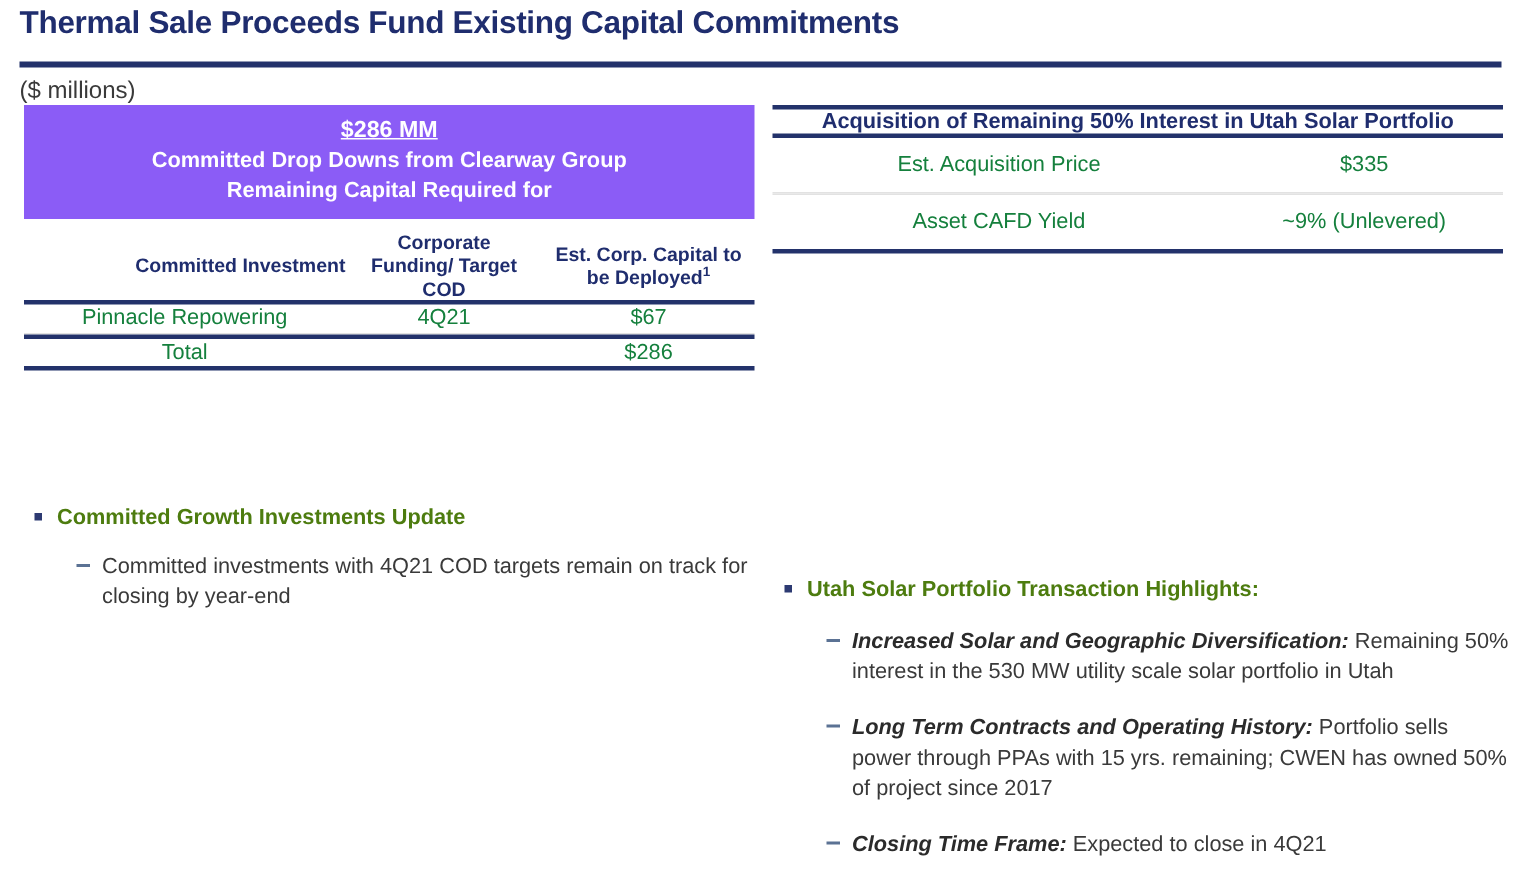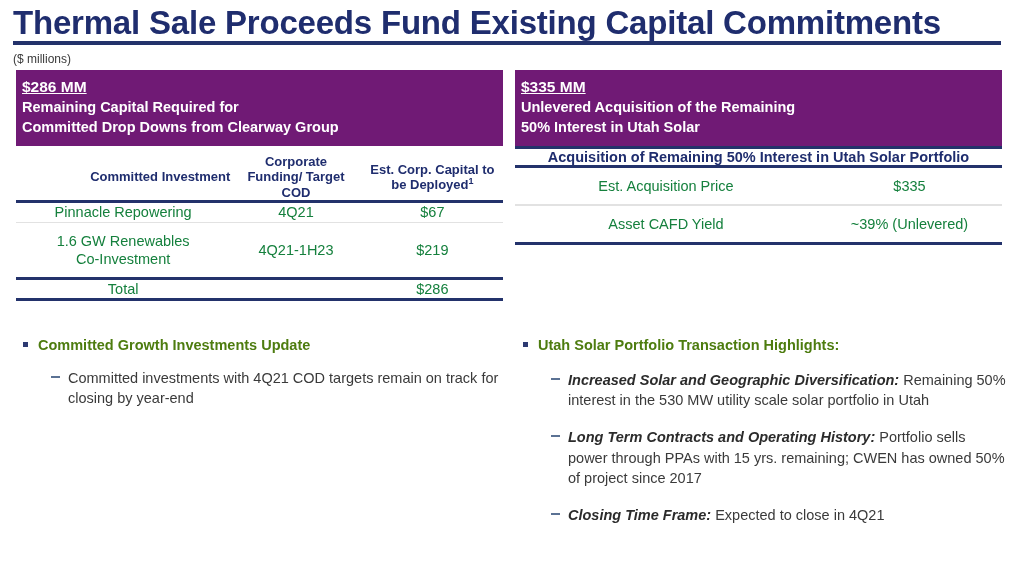--- a/index.html
+++ b/index.html
@@ -20,54 +20,54 @@
     width: 1014px;
     height: 585px;
     box-sizing: border-box;
   }
 
   
   .slide-title {
     position: absolute;
     left: 13px;
     top: 4px;
-    font-size: 33px;
+    font-size: 21px;
     font-weight: bold;
     color: #1F2D6E;
     letter-spacing: -0.2px;
     white-space: nowrap;
   }
   .title-rule {
     position: absolute;
     left: 13px;
     top: 41px;
     width: 988px;
     height: 4px;
     background: #23326B;
   }
   .units-label {
     position: absolute;
     left: 13px;
     top: 52px;
-    font-size: 12px;
+    font-size: 16px;
     color: #3a3a3a;
   }
 
   
   .panel {
     position: absolute;
     top: 70px;
   }
   .panel-left  { left: 16px;  width: 487px; }
   .panel-right { left: 515px; width: 487px; }
 
   .blue-box {
-    background: #701a75;
+    background: #8b5cf6;
     color: #ffffff;
-    text-align: left;
+    text-align: center;
     padding: 7px 6px 9px 6px;
     box-sizing: border-box;
     font-weight: bold;
     font-size: 14.5px;
     line-height: 1.32;
   }
   .blue-box .amount {
     display: block;
     text-decoration: underline;
     font-size: 15.5px;
@@ -153,38 +153,38 @@
   .bullet-l2 .dash {
     position: absolute;
     left: 35px;
     top: 8px;
     width: 9px;
     height: 2px;
     background: #5b7294;
   }
   .bullet-l2 b { color: #2b2b2b; font-weight: bold; font-style: italic; }
   .bullets-right .bullet-l2 { margin-bottom: 16px; }
-  .bullets-right .bullet-l1 { margin-bottom: 15px; }
+  .bullets-right .bullet-l1 { margin-bottom: 15px; margin-top: 48px; }
   sup { font-size: 9px; vertical-align: super; line-height: 0; }
 </style>
 </head>
 <body>
 
 <div class="slide">
 
   <div class="slide-title">Thermal Sale Proceeds Fund Existing Capital Commitments</div>
   <div class="title-rule"></div>
   <div class="units-label">($ millions)</div>
 
   <div class="panel panel-left">
 
     <div class="blue-box">
       <span class="amount">$286 MM</span>
+      <span class="sub-line">Committed Drop Downs from Clearway Group</span>
       <span class="sub-line">Remaining Capital Required for</span>
-      <span class="sub-line">Committed Drop Downs from Clearway Group</span>
     </div>
 
     <table class="tbl">
       <colgroup>
         <col style="width:44%">
         <col style="width:27%">
         <col style="width:29%">
       </colgroup>
       <tbody>
         <tr class="spacer-row">
@@ -215,28 +215,20 @@
           <td class="data-cell">4Q21</td>
           <td class="data-cell">$67</td>
         </tr>
         <tr>
             <td colspan="3">
               <div class="rule-gray"></div>
             </td>
           </tr>
 
         <tr>
-          <td class="data-cell tall">
-            <div>1.6 GW Renewables</div>
-            <div>Co-Investment</div>
-          </td>
-          <td class="data-cell tall">4Q21-1H23</td>
-          <td class="data-cell tall">$219</td>
-        </tr>
-        <tr>
             <td colspan="3">
               <div class="rule-navy"></div>
             </td>
           </tr>
 
         <tr>
           <td class="data-cell">Total</td>
           <td class="data-cell"></td>
           <td class="data-cell">$286</td>
         </tr>
@@ -244,25 +236,20 @@
             <td colspan="3">
               <div class="rule-navy"></div>
             </td>
           </tr>
       </tbody>
     </table>
   </div>
 
   <div class="panel panel-right">
 
-    <div class="blue-box">
-      <span class="amount">$335 MM</span>
-      <span class="sub-line">Unlevered Acquisition of the Remaining</span>
-      <span class="sub-line">50% Interest in Utah Solar</span>
-    </div>
 
     <table class="tbl">
       <colgroup>
         <col style="width:62%">
         <col style="width:38%">
       </colgroup>
       <tbody>
         <tr>
             <td colspan="2">
               <div class="rule-navy"></div>
@@ -288,21 +275,21 @@
           </tr>
 
         <tr>
             <td colspan="2">
               <div class="rule-gray"></div>
             </td>
           </tr>
 
         <tr>
           <td class="data-cell tall">Asset CAFD Yield</td>
-          <td class="data-cell tall">~39% (Unlevered)</td>
+          <td class="data-cell tall">~9% (Unlevered)</td>
         </tr>
         <tr>
             <td colspan="2">
               <div class="rule-navy"></div>
             </td>
           </tr>
       </tbody>
     </table>
   </div>
 

